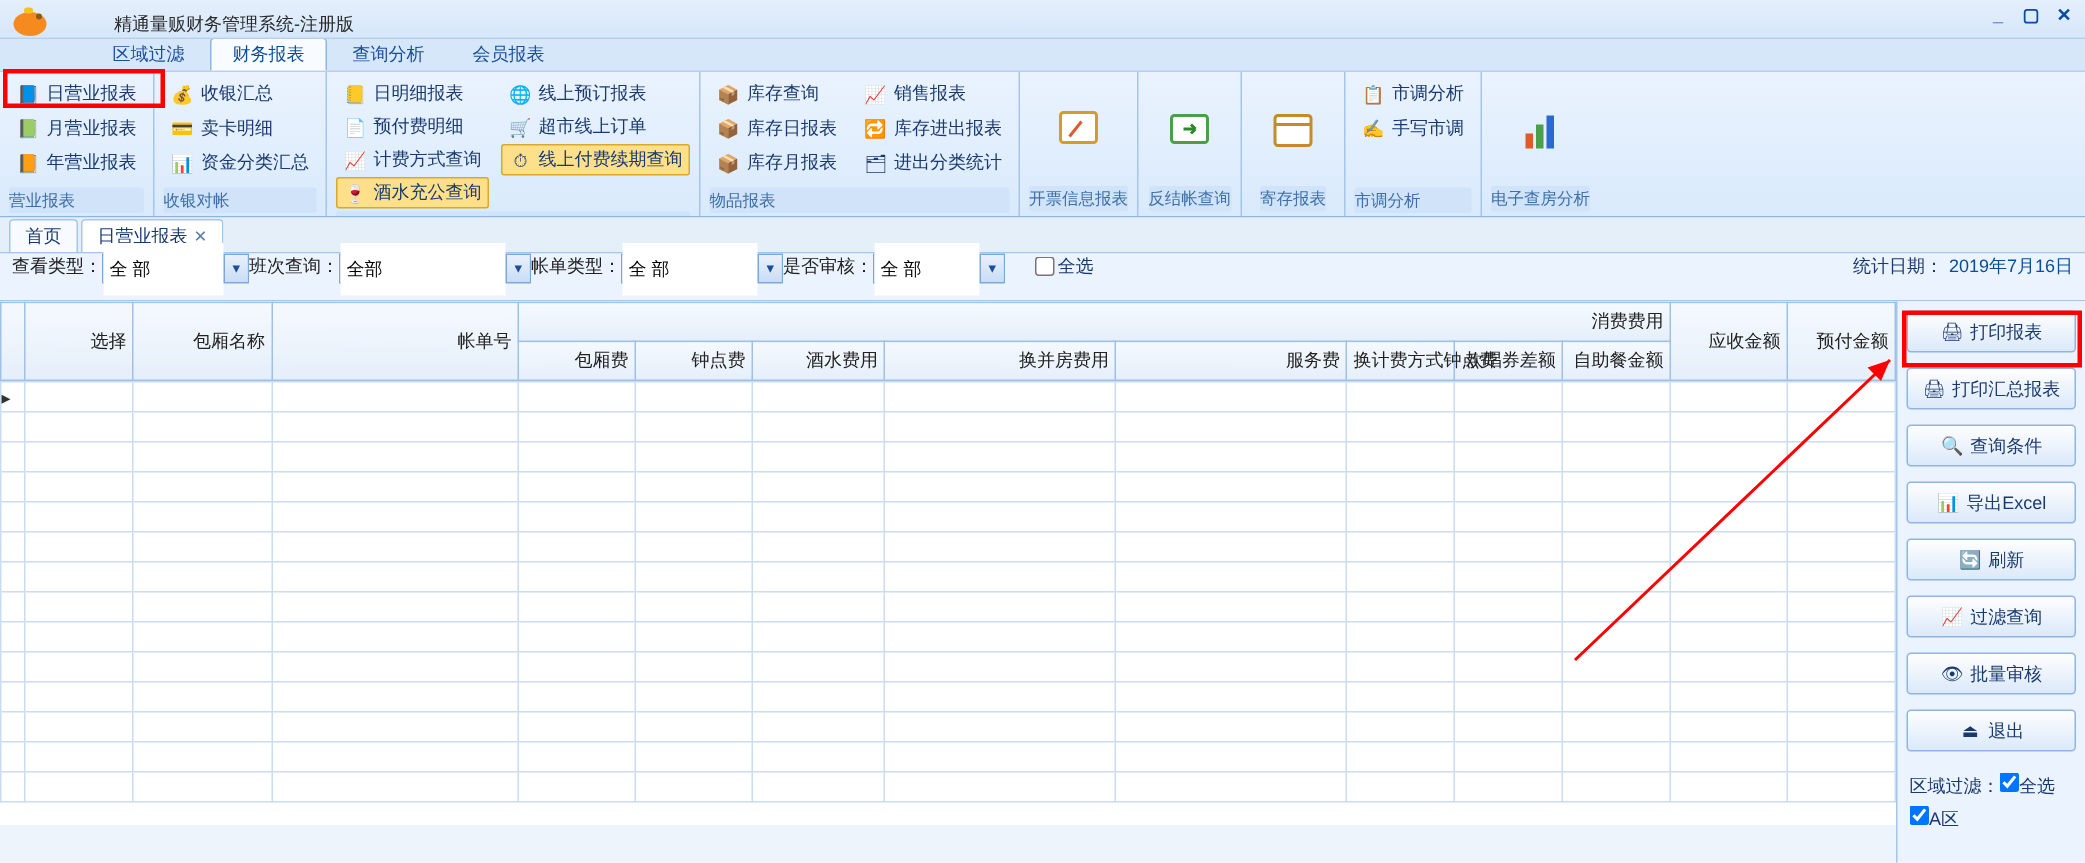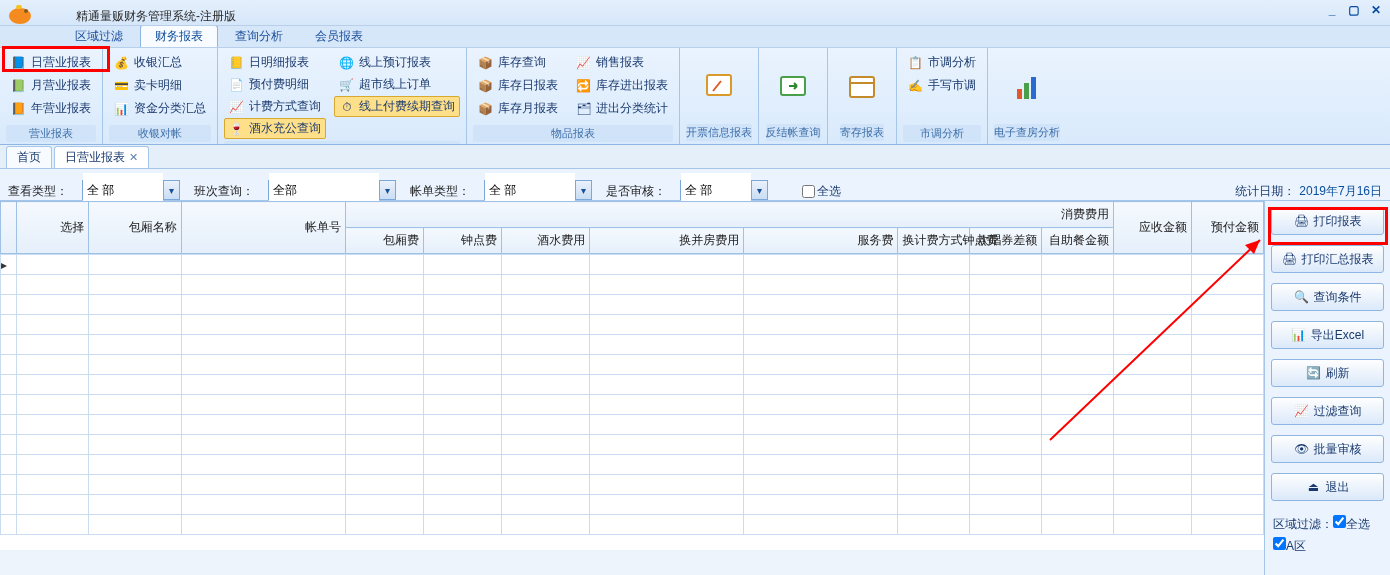--- a/index.html
+++ b/index.html
@@ -15,39 +15,39 @@
 
   
   .menu-tabs { height:22px; background:#d6e7fa; display:flex; align-items:flex-end; padding-left:60px; gap:2px; border-bottom:1px solid #b7cfea; }
   .menu-tab { padding:2px 14px; border:1px solid transparent; border-bottom:none; border-radius:3px 3px 0 0; cursor:pointer; color:#1a4d9a; }
   .menu-tab.active { background:#f8fbff; border-color:#8fb6e2; color:#0a4d9a; }
 
   
   .ribbon { height:97px; background:linear-gradient(#eaf3fe,#d9eafc); border-bottom:1px solid #8fb6e2; display:flex; overflow:hidden;}
   .ribbon-group { padding:4px 6px 2px 6px; display:flex; flex-direction:column; position:relative; border-right:1px solid #a6c6e9; }
   .ribbon-group .group-body { flex:1; display:flex; flex-direction:column; gap:2px; }
-  .ribbon-group .group-title { font-size:11px; text-align:center; color:#3e6fa8; padding:1px 0; background:rgba(200,222,246,0.6); border-radius:2px; margin-top:2px;}
+  .ribbon-group .group-title { font-size:11px; text-align:left; color:#3e6fa8; padding:1px 0; background:rgba(200,222,246,0.6); border-radius:2px; margin-top:2px;}
   .rb { display:flex; align-items:center; gap:4px; padding:1px 4px; cursor:pointer; border:1px solid transparent; border-radius:2px; white-space:nowrap; }
   .rb .ic { width:16px; height:16px; display:inline-flex; align-items:center; justify-content:center; font-size:12px; }
   .rb.hl { background:#ffe08a; border:1px solid #d9a82f; }
   .ribbon-group.big { align-items:center; }
   .ribbon-group.big .big-item { display:flex; flex-direction:column; align-items:center; justify-content:center; padding:4px 10px; cursor:pointer; height:70px; gap:4px;}
   .ribbon-group.big .big-item .big-ic { width:36px; height:36px; display:flex; align-items:center; justify-content:center; }
 
   
   .annot { position:absolute; border:3px solid #ff0000; pointer-events:none; z-index:900; }
 
   
   .page-tabs { height:24px; display:flex; align-items:flex-end; padding:2px 6px 0 6px; background:#e5effa; border-bottom:1px solid #a6c6e9; gap:2px; }
   .page-tab { padding:2px 10px; background:#f7fbff; border:1px solid #a6c6e9; border-bottom:none; border-radius:3px 3px 0 0; cursor:pointer; display:flex; align-items:center; gap:4px; }
   .page-tab.active { background:#ffffff; }
   .page-tab .close { color:#5a7fae; font-size:11px; }
 
   
-  .filter-bar { height:32px; display:flex; align-items:flex-end; gap:14px; padding:0 8px; background:#eaf3fe; border-bottom:1px solid #a6c6e9; position:relative; }
+  .filter-bar { height:32px; display:flex; align-items:flex-start; gap:0; padding:0 8px; background:#eaf3fe; border-bottom:1px solid #a6c6e9; position:relative; }
   .filter-bar label { color:#222; }
   .combo { display:flex; align-items:center; background:#fff; border:1px solid #7ba8d8; height:20px; }
   .combo input { border:none; outline:none; height:35px; padding:0 4px; font-size:12px; }
   .combo .arrow { width:16px; height:18px; background:linear-gradient(#e9f1fb,#c9ddf4); display:flex; align-items:center; justify-content:center; border-left:1px solid #7ba8d8; color:#1a4d9a; font-size:10px; }
   .chk { display:flex; align-items:center; gap:2px; }
   .stat-date { position:absolute; right:8px; display:flex; align-items:center; gap:4px; }
   .stat-date .date-val { color:#0a4d9a; }
 
   
   .main-area { position:absolute; top:201px; left:0; right:0; bottom:0; display:flex; background:#fff; }

